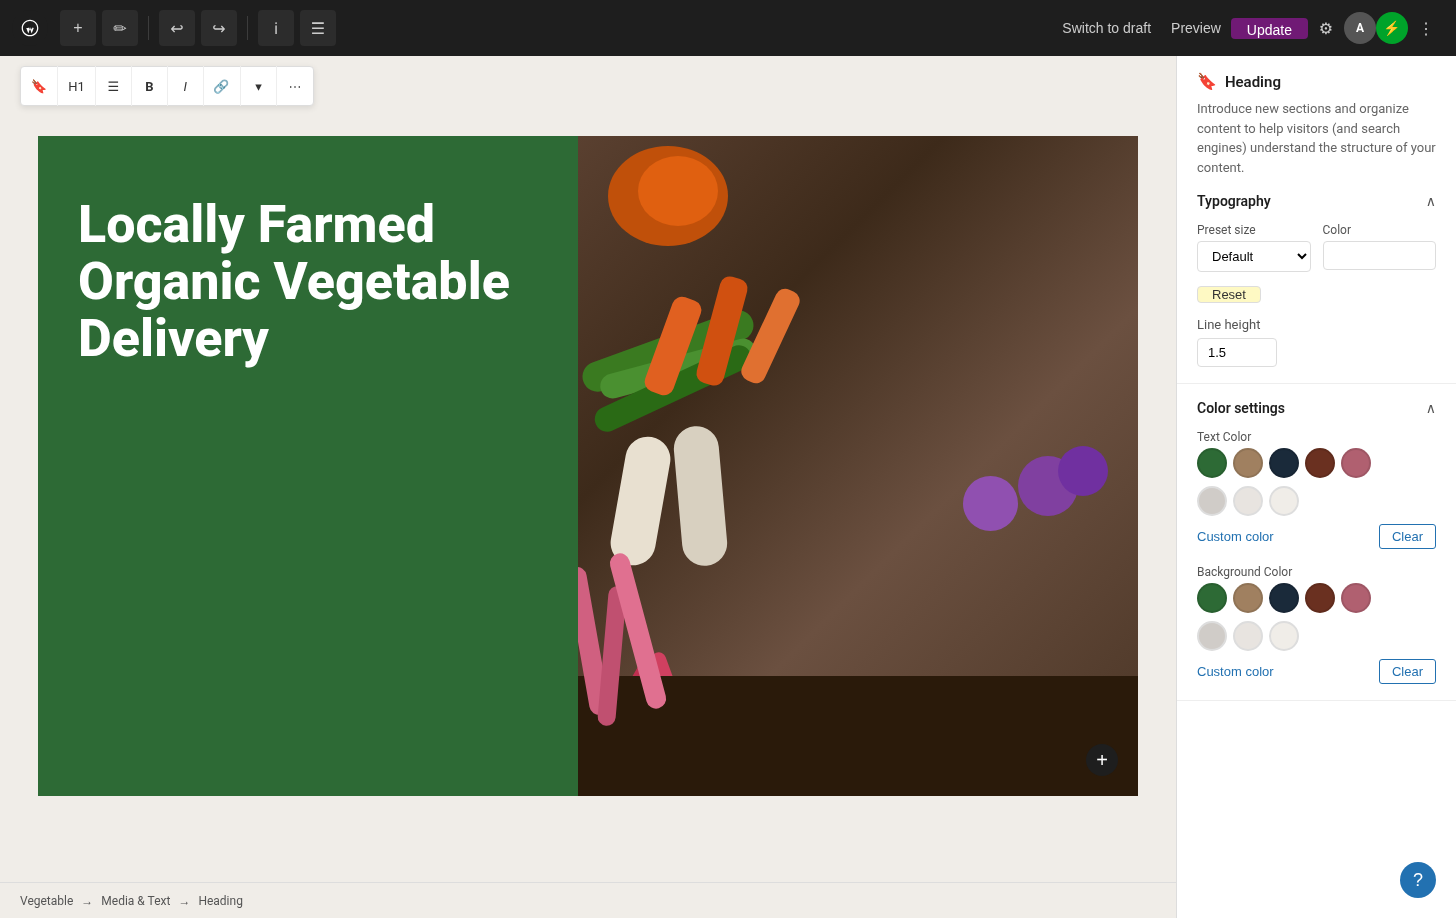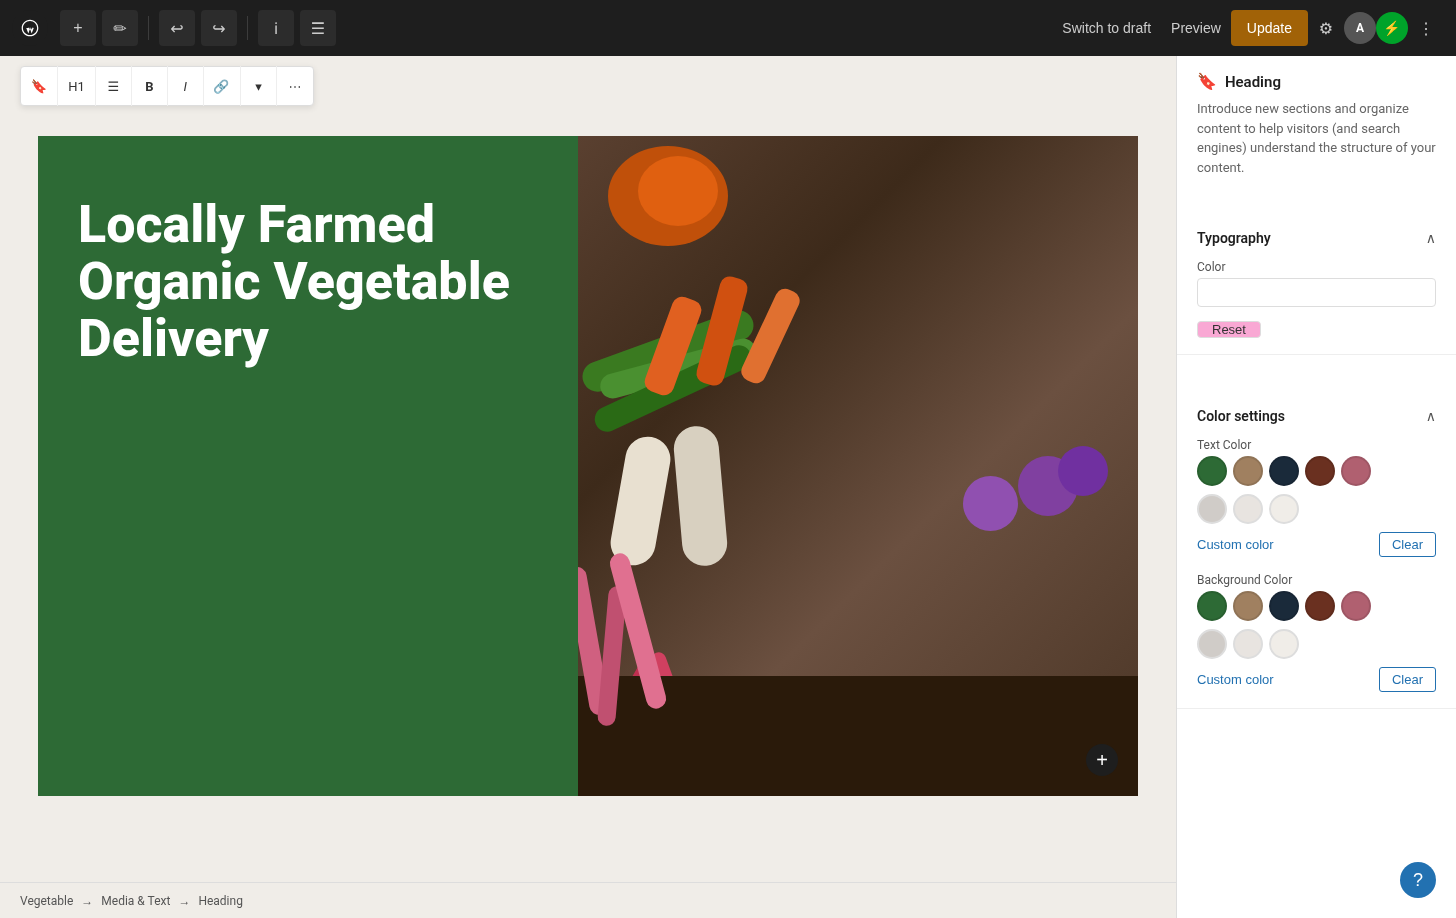--- a/index.html
+++ b/index.html
@@ -27,25 +27,25 @@
       background: #2c2c2c;
       border: none;
       color: #ccc;
       width: 36px; height: 36px;
       border-radius: 4px;
       cursor: pointer;
       display: flex; align-items: center; justify-content: center;
       font-size: 16px;
     }
     .toolbar-btn-blue {
-      background: #a16207;
+      background: #701a75;
       color: white;
       border: none;
       padding: 4px 16px;
-      height: 36px;
+      height: 21px;
       border-radius: 4px;
       cursor: pointer;
       font-size: 14px;
       font-weight: 500;
     }
     .toolbar-spacer { flex: 1; }
     .toolbar-right { display: flex; align-items: center; }
     .toolbar-text-btn {
       background: none;
       border: none;
@@ -130,22 +130,21 @@
       height: 660px;
       position: relative;
       background: #2d6a35;
       display: flex;
       overflow: hidden;
     }
     .hero-text-area {
       width: 540px;
       padding: 60px 40px;
       display: flex;
-      flex-direction: row;
-      justify-content: center;
+      flex-direction: column;
       z-index: 2;
     }
     .hero-heading {
       font-size: 52px;
       font-weight: 800;
       color: white;
       line-height: 1.1;
       margin-bottom: 28px;
     }
     .hero-subtitle {
@@ -257,21 +256,20 @@
       font-size: 13px;
       color: #666;
       line-height: 1.5;
     }
 
     .section-header {
       display: flex;
       align-items: flex-end;
       justify-content: space-between;
       margin-bottom: 14px;
-      margin-top: 37px;
     }
     .section-title {
       font-size: 14px;
       font-weight: 600;
       color: #1e1e1e;
     }
     .section-collapse-btn {
       background: none;
       border: none;
       cursor: pointer;
@@ -304,21 +302,21 @@
     .form-select {
       width: 100%;
       border: 1px solid #ddd;
       border-radius: 4px;
       padding: 6px 10px;
       font-size: 13px;
       background: white;
       cursor: pointer;
     }
     .reset-btn {
-      background: #f9a8d4;
+      background: #fef9c3;
       border: 1px solid #ddd;
       border-radius: 4px;
       padding: 0 14px;
       font-size: 13px;
       cursor: pointer;
       color: #333;
     }
     .line-height-label {
       font-size: 13px;
       color: #555;
@@ -494,25 +492,35 @@
       <p class="panel-description">Introduce new sections and organize content to help visitors (and search engines) understand the structure of your content.</p>
     </div>
 
     <div class="panel-section">
       <div class="section-header">
         <span class="section-title">Typography</span>
         <button class="section-collapse-btn">∧</button>
       </div>
       <div class="form-row">
         <div class="form-col">
+          <label class="form-label">Preset size</label>
+          <select class="form-select">
+            <option>Default</option>
+          </select>
+        </div>
+        <div class="form-col">
           <label class="form-label">Color</label>
           <input class="form-input" type="text" value="" style="">
         </div>
       </div>
       <button class="reset-btn">Reset</button>
+      <div style="margin-top: 14px;">
+        <div class="line-height-label">Line height</div>
+        <input class="form-input" type="text" style="width: 80px;" value="1.5">
+      </div>
     </div>
 
     <div class="panel-section">
       <div class="section-header">
         <span class="section-title">Color settings</span>
         <button class="section-collapse-btn">∧</button>
       </div>
 
       <div style="margin-bottom: 16px;">
         <div class="form-label">Text Color</div>

